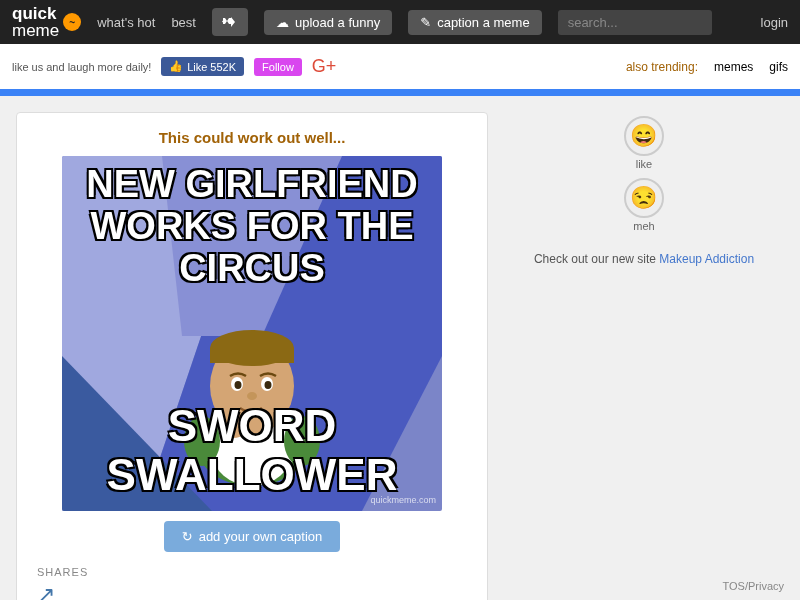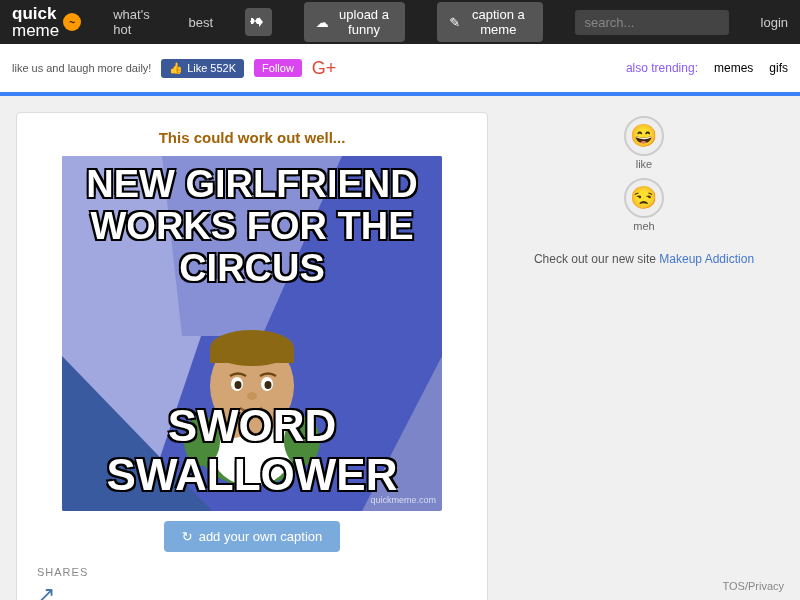--- a/index.html
+++ b/index.html
@@ -5,21 +5,21 @@
     * { margin: 0; padding: 0; box-sizing: border-box; }
     body { font-family: Arial, sans-serif; background: #f0f0f0; width: 800px; height: 600px; overflow: hidden; }
 
     
     #navbar {
       background: #222;
       height: 44px;
       display: flex;
       align-items: center;
       padding: 0 12px;
-      gap: 32px;
+      gap: 16px;
     }
     #logo-box {
       display: flex;
       align-items: center;
       gap: 4px;
     }
     #logo-icon {
       background: #f90;
       border-radius: 50%;
       width: 18px; height: 18px;
@@ -64,21 +64,21 @@
     #login-link {
       color: #ccc;
       font-size: 13px;
       cursor: pointer;
       margin-left: auto;
     }
 
     
     #social-bar {
       background: #fff;
-      border-bottom: 4px solid #3b82f6;
+      border-bottom: 7px solid #3b82f6;
       height: 52px;
       display: flex;
       align-items: center;
       padding: 0 12px;
       gap: 10px;
       font-size: 12px;
       color: #555;
     }
     #fb-like-btn {
       background: #3b5998;
@@ -99,21 +99,21 @@
       font-size: 11px;
       cursor: pointer;
     }
     #gplus-icon {
       color: #dd4b39;
       font-size: 18px;
       cursor: pointer;
     }
     .social-spacer { flex: 1; }
     #also-trending {
-      color: #8b5cf6;
+      color: #a16207;
       font-size: 12px;
     }
     .trending-link {
       color: #000000;
       text-decoration: none;
       cursor: pointer;
       margin-left: 6px;
       font-size: 12px;
     }
 

